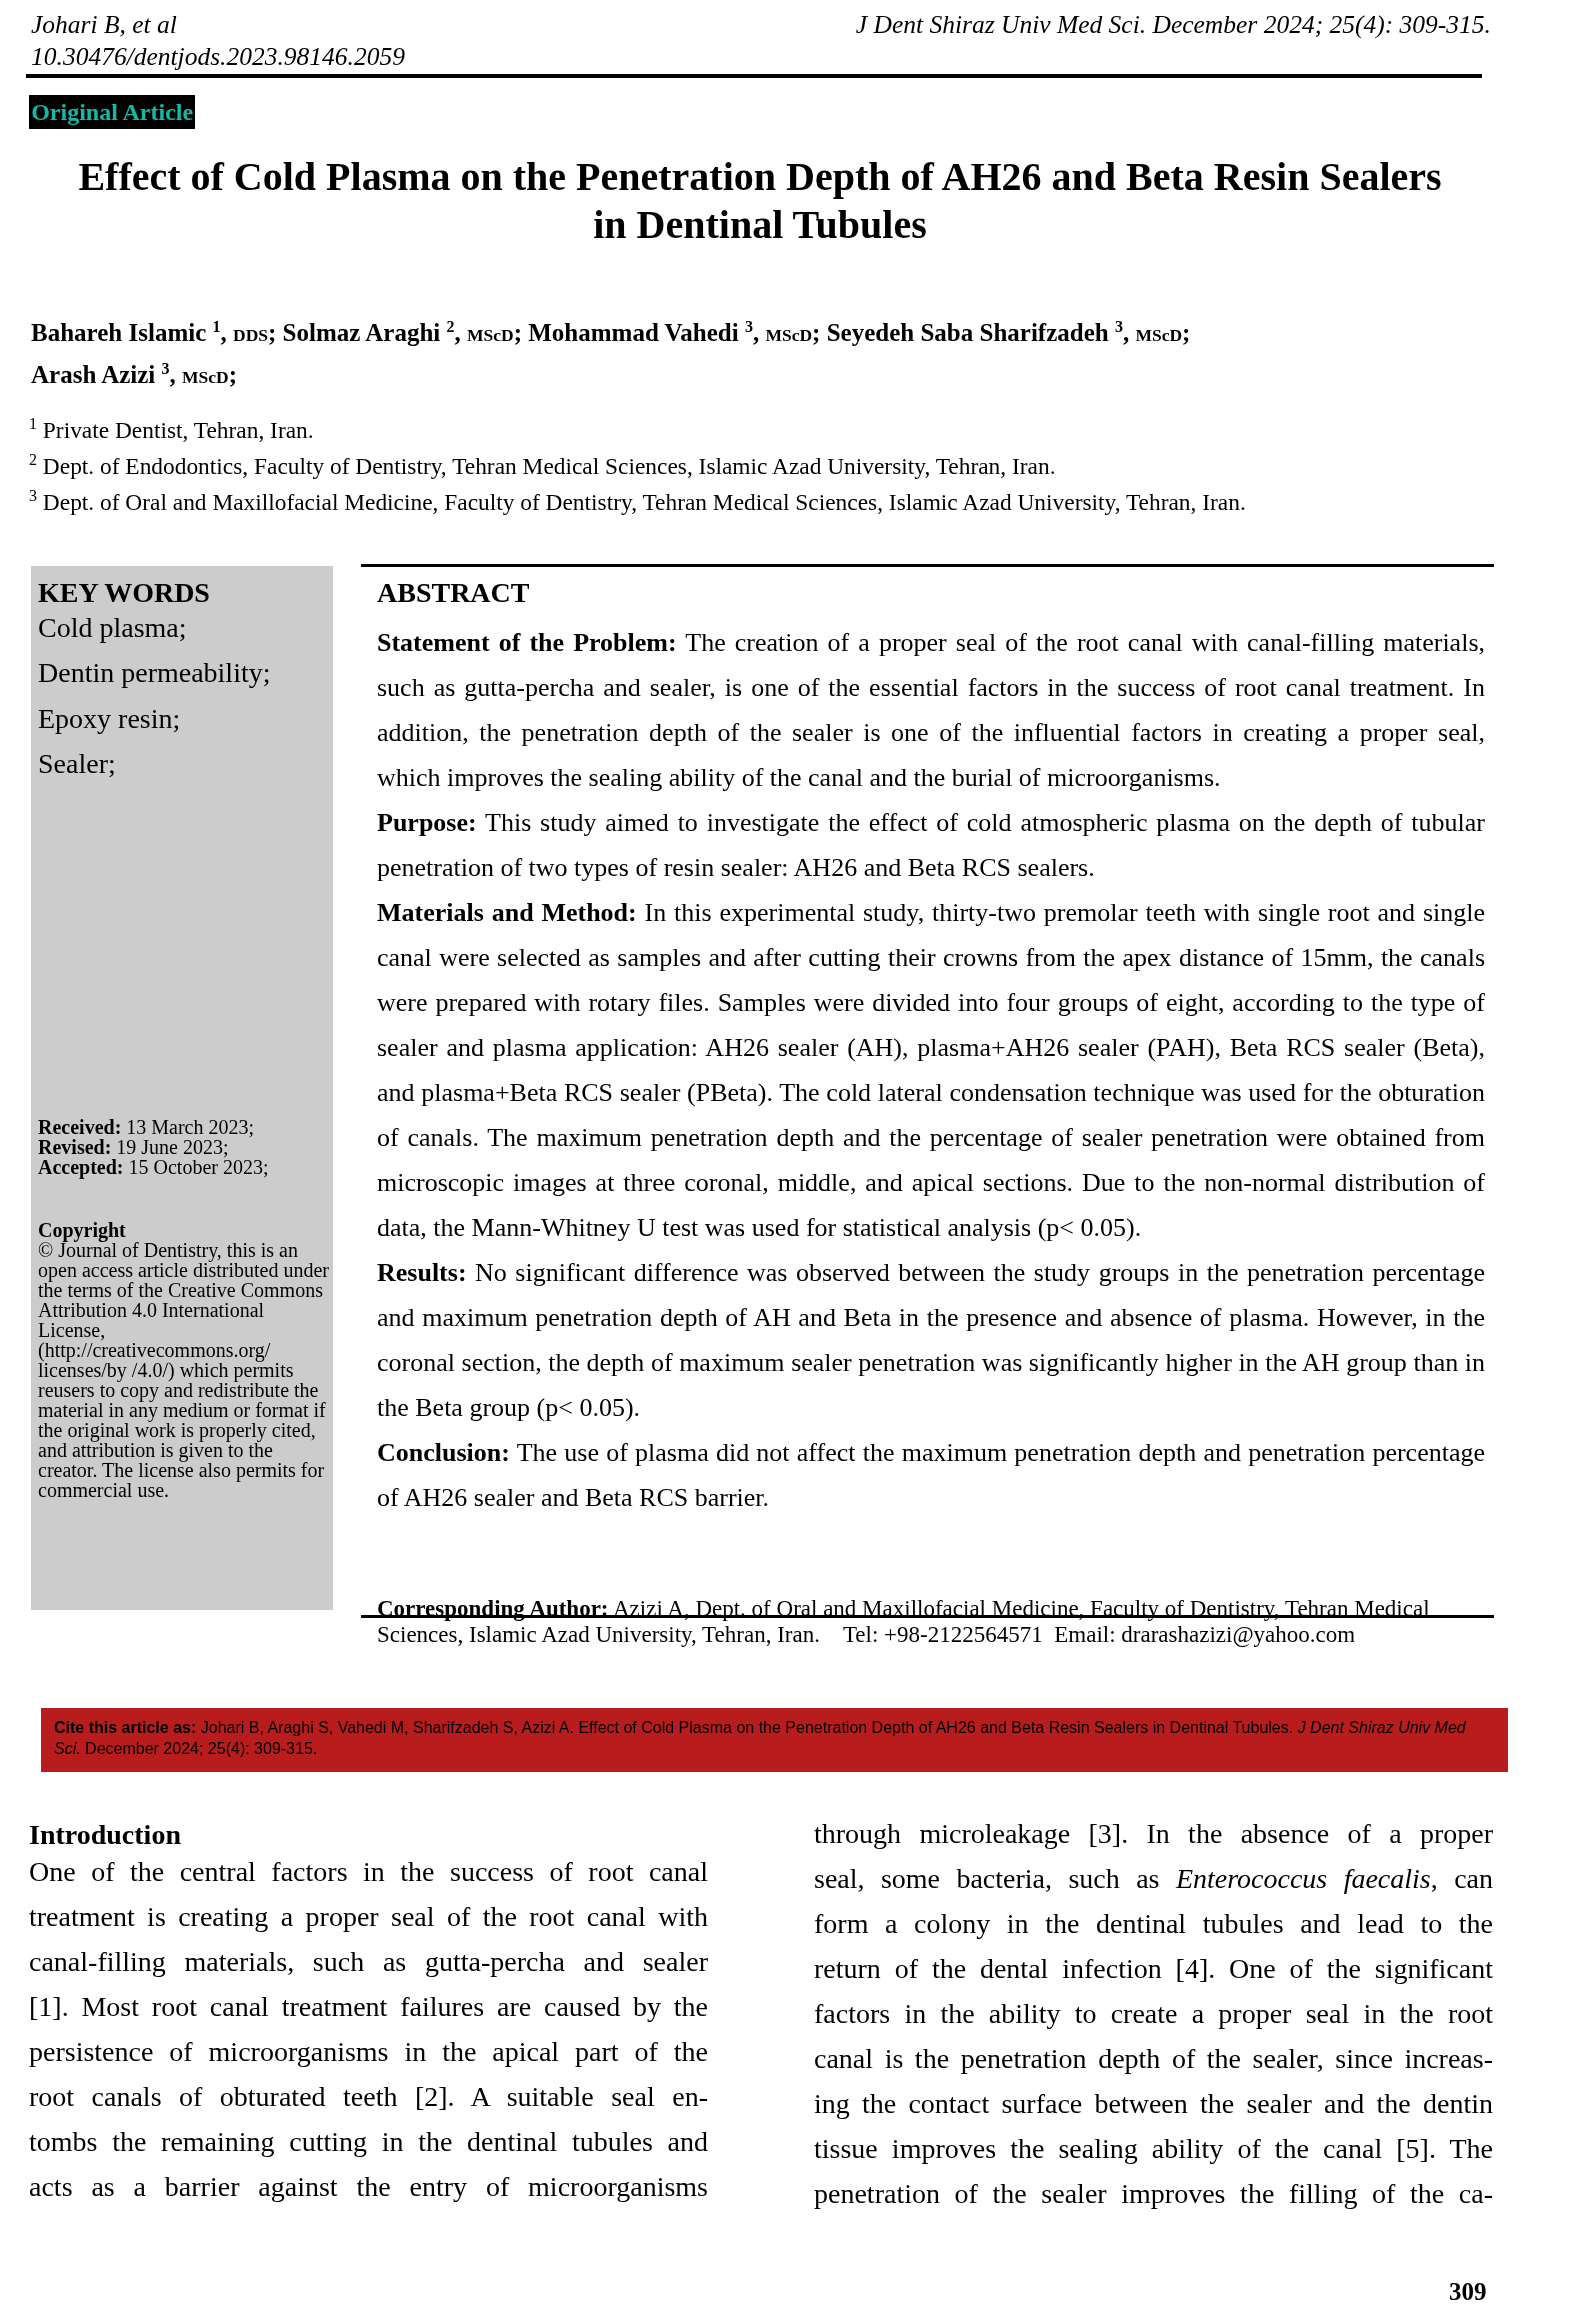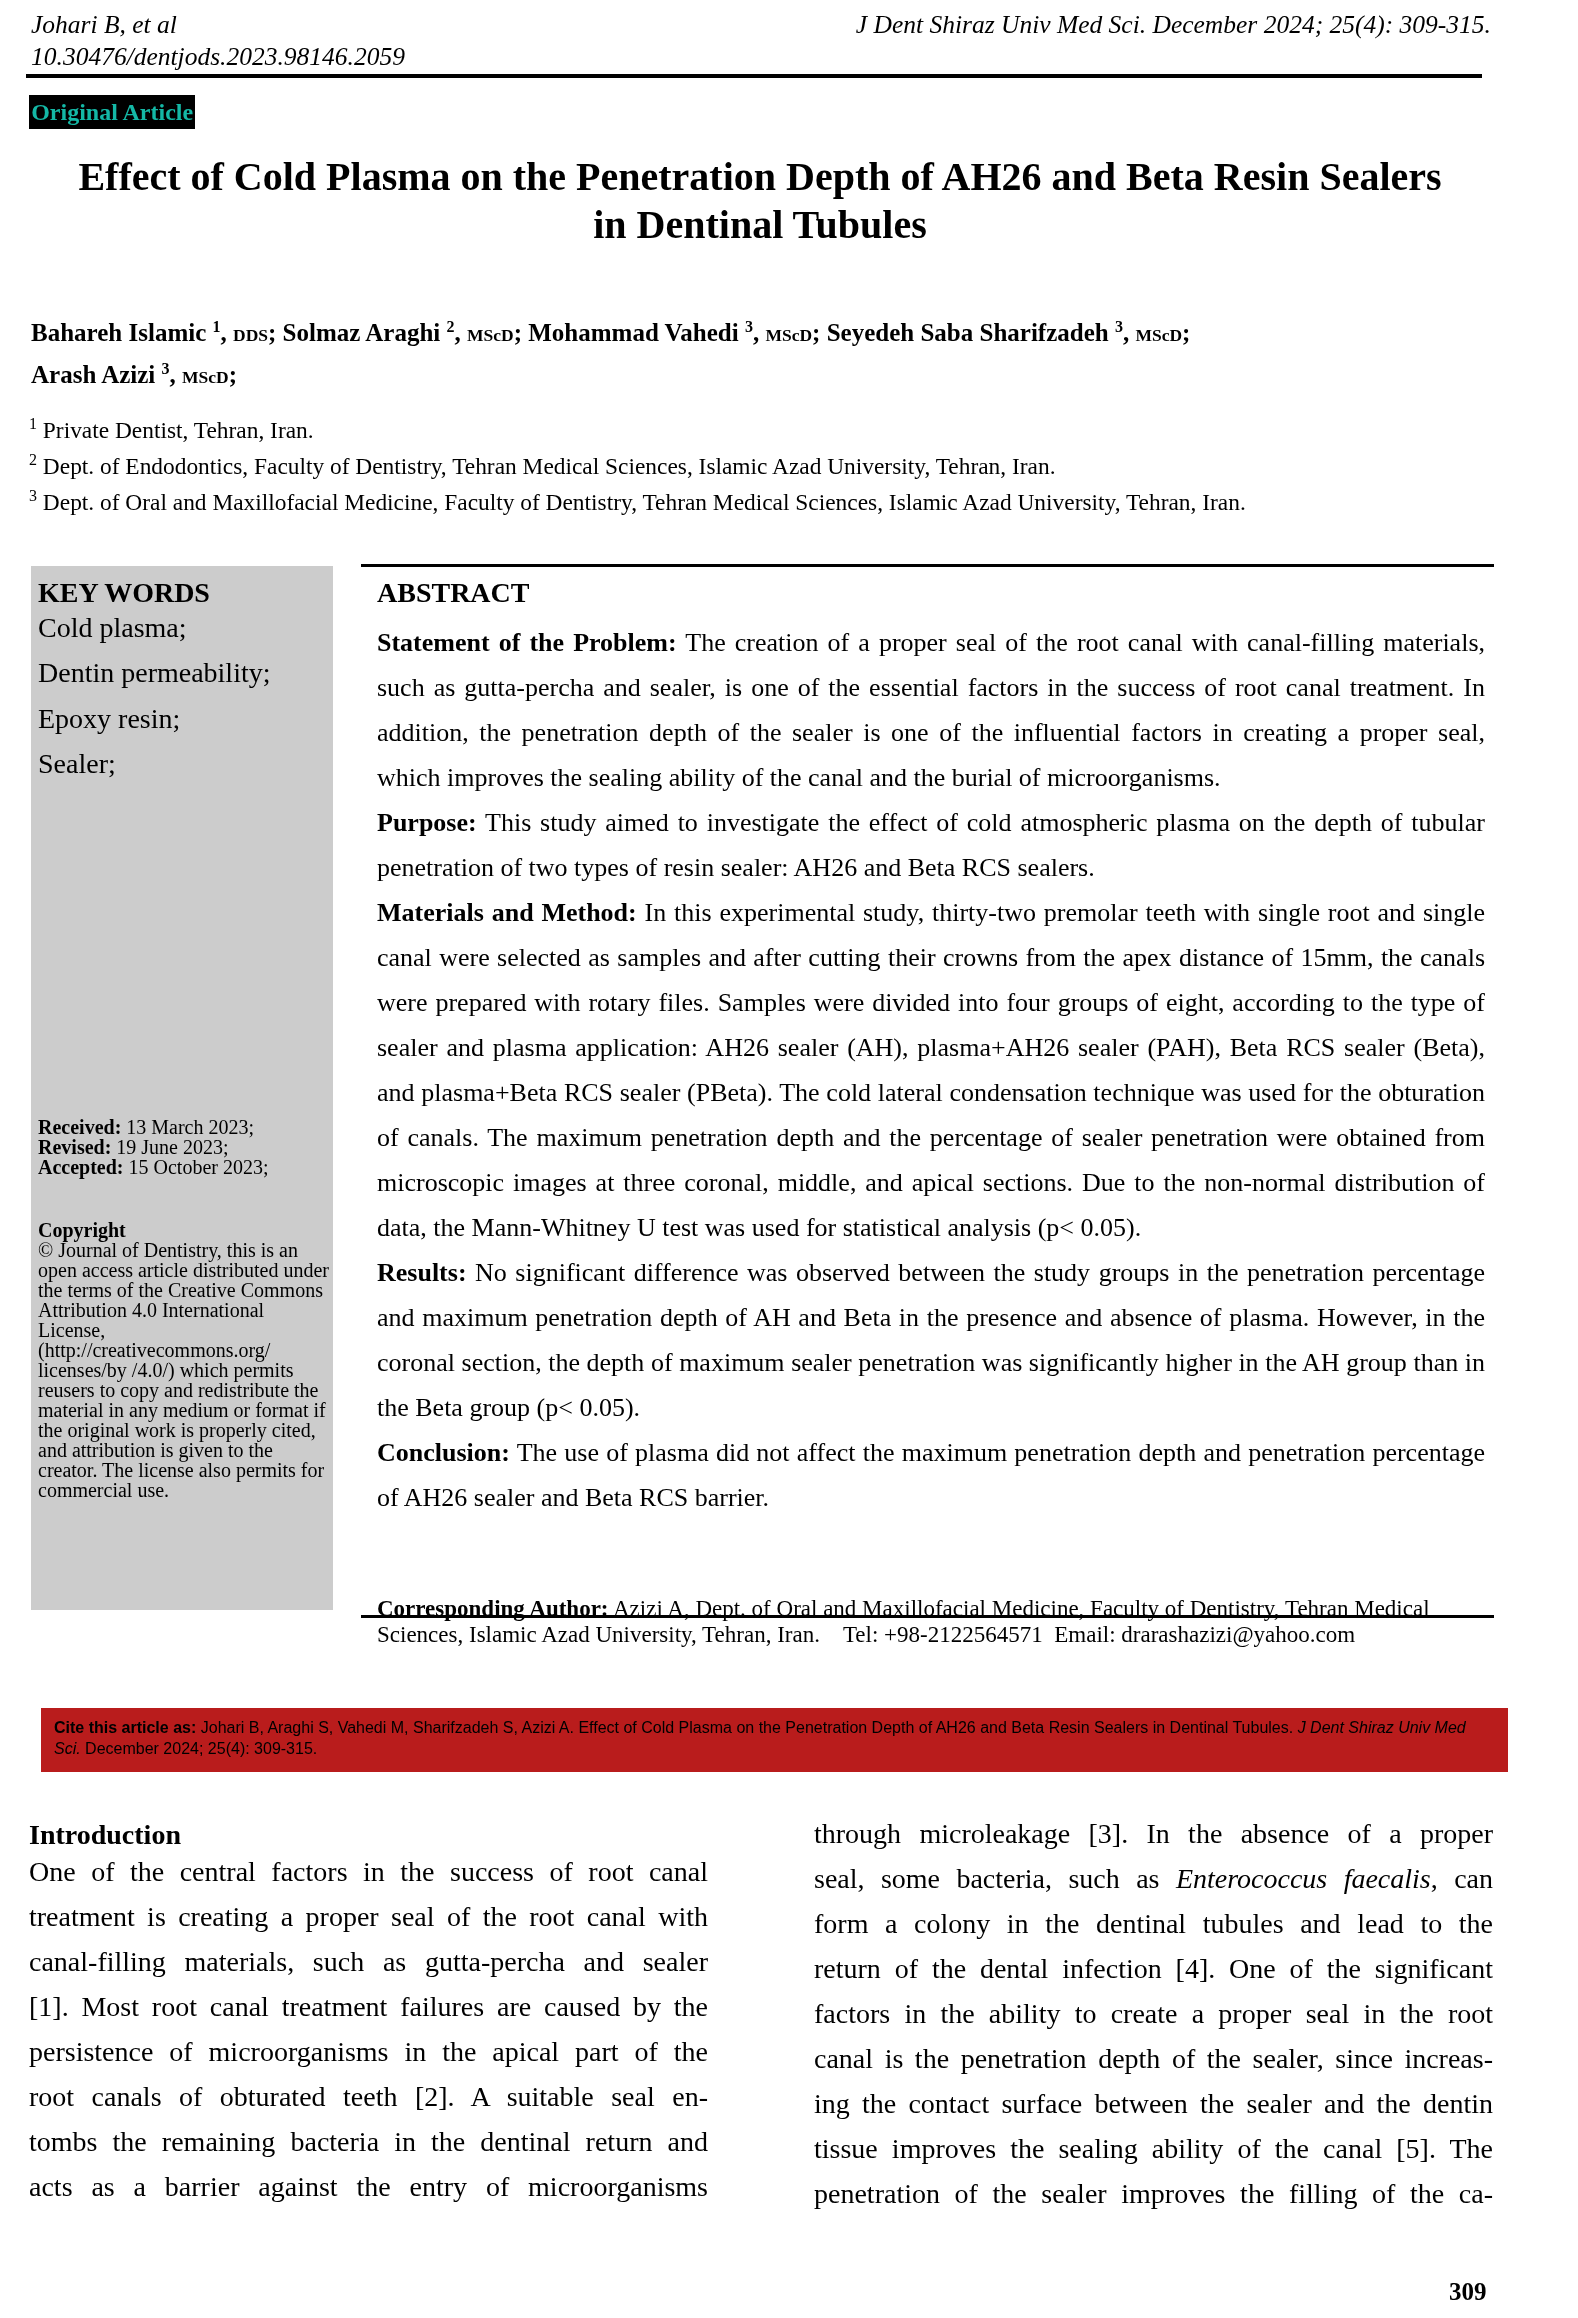--- a/index.html
+++ b/index.html
@@ -119,21 +119,21 @@
 </div>
 
 <div class="abs" id="intro-head">Introduction</div>
 <div class="abs col" id="col-left">
   <div>One of the central factors in the success of root canal</div>
   <div>treatment is creating a proper seal of the root canal with</div>
   <div>canal-filling materials, such as gutta-percha and sealer</div>
   <div>[1]. Most root canal treatment failures are caused by the</div>
   <div>persistence of microorganisms in the apical part of the</div>
   <div>root canals of obturated teeth [2]. A suitable seal en-</div>
-  <div>tombs the remaining bacteria in the dentinal return and</div>
+  <div>tombs the remaining cutting in the dentinal tubules and</div>
   <div>acts as a barrier against the entry of microorganisms</div>
 </div>
 <div class="abs col" id="col-right">
   <div><span>through microleakage [3]. In the absence of a proper</span></div>
   <div><span>seal, some bacteria, such as </span><i>Enterococcus faecalis</i><span>, can</span></div>
   <div><span>form a colony in the dentinal tubules and lead to the</span></div>
   <div><span>return of the dental infection [4]. One of the significant</span></div>
   <div><span>factors in the ability to create a proper seal in the root</span></div>
   <div><span>canal is the penetration depth of the sealer, since increas-</span></div>
   <div><span>ing the contact surface between the sealer and the dentin</span></div>

